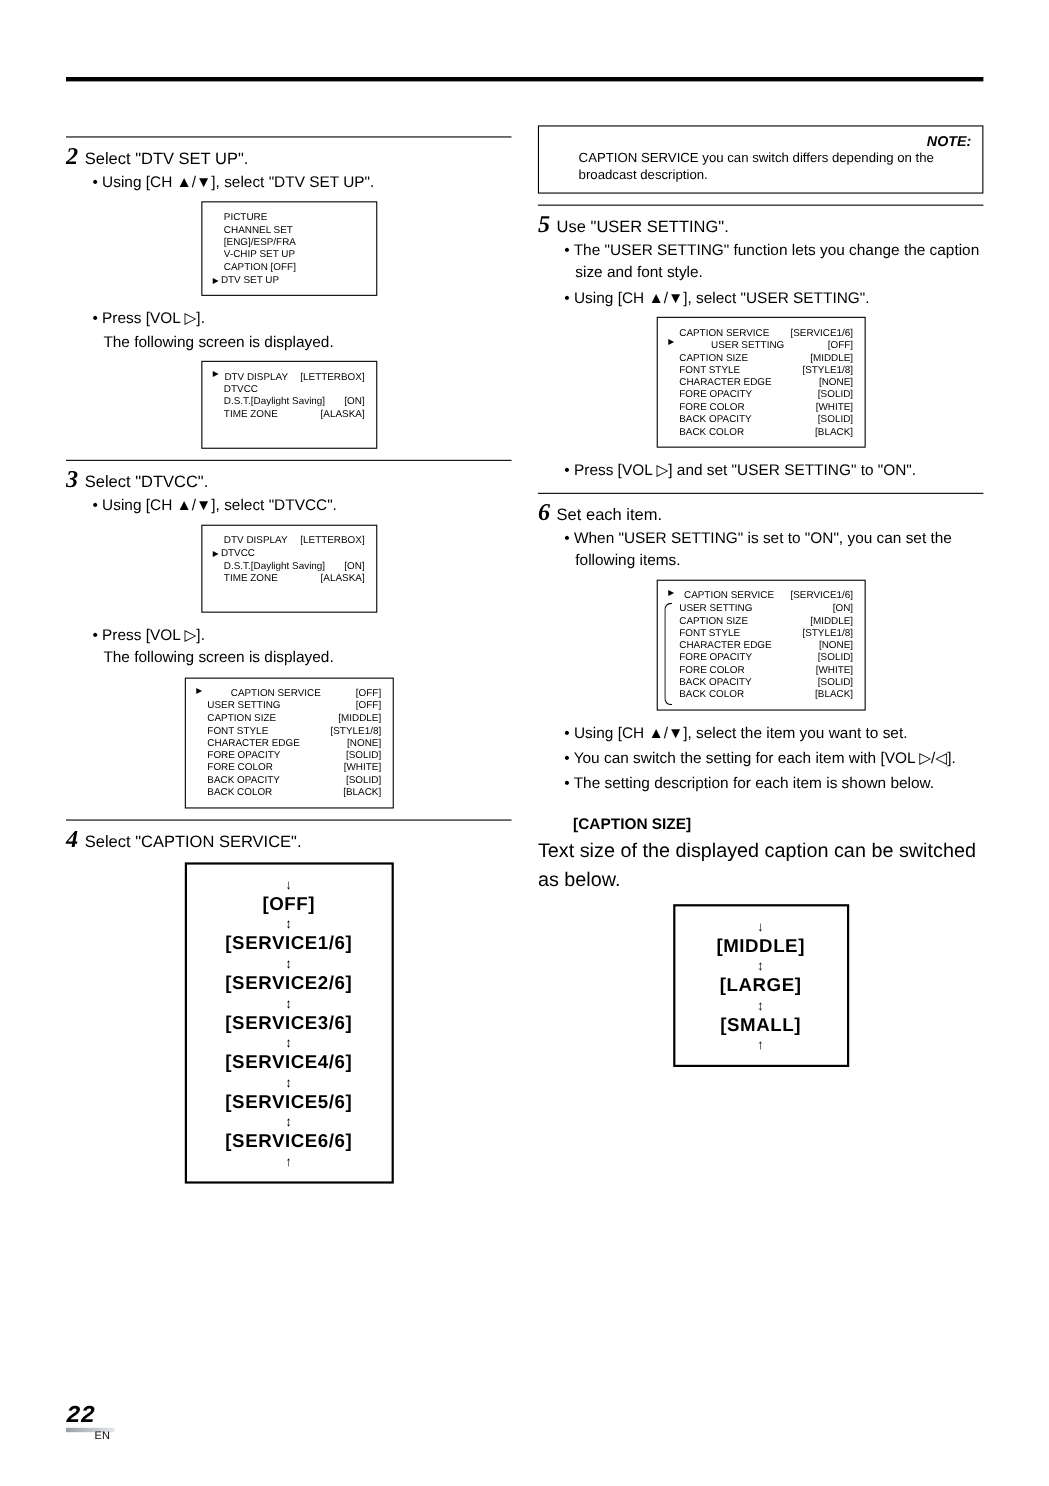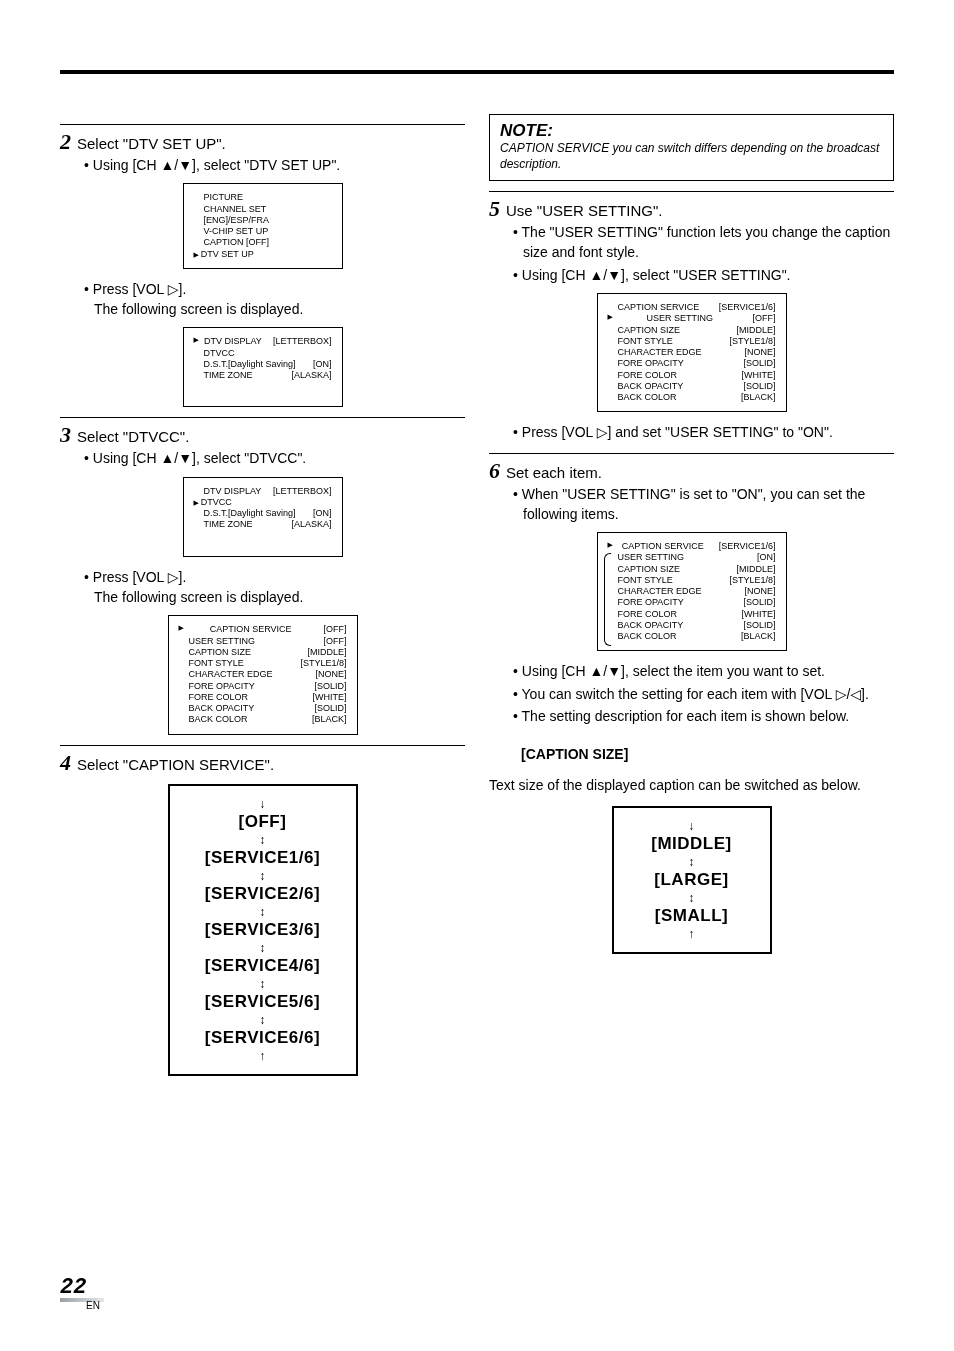--- a/index.html
+++ b/index.html
@@ -61,22 +61,22 @@
   .menu-box .row .k { flex: 0 0 auto; }
   .menu-box .row .v { flex: 0 0 auto; padding-left: 6px; }
   .menu-box .arrow-row::before { content: "▶ "; font-size: 7px; }
   .menu-box .indent { padding-left: 10px; }
   .note-box {
     border: 1px solid #000;
     padding: 6px 10px 8px 10px;
     font-size: 12px;
     margin-bottom: 8px;
   }
-  .note-box .note-title { font-weight: bold; font-style: italic; font-size: 17px; }
-  .note-box .note-body { font-style: italic; line-height: 1.3; }
+  .note-box .note-title { font-weight: bold; font-style: italic; font-size: 13px; text-align: right; }
+  .note-box .note-body { line-height: 1.3; margin-left: 26px; }
   .section-rule {
     border: none;
     border-top: 1px solid #000;
     margin: 10px 0 4px 0;
   }
   .cycle-box {
     border: 2px solid #000;
     width: 190px;
     margin: 10px auto;
     padding: 12px 8px;
@@ -89,23 +89,23 @@
   .cycle-box .opt { margin: 2px 0; }
   .cycle-box .arrow-down { font-size: 12px; line-height: 1; }
   .cycle-box .arrow-both { font-size: 12px; line-height: 1; }
   .subhead {
     font-weight: bold;
     font-size: 14px;
     margin-top: 20px;
     padding-left: 32px;
   }
   .para {
-    font-size: 14px;
+    font-size: 18px;
     line-height: 1.4;
-    margin-top: 14px;
+    margin-top: 4px;
   }
   .page-footer {
     position: absolute;
     left: 60px;
     bottom: 40px;
     font-size: 12px;
   }
   .page-footer .pn {
     font-size: 22px;
     font-weight: bold;

